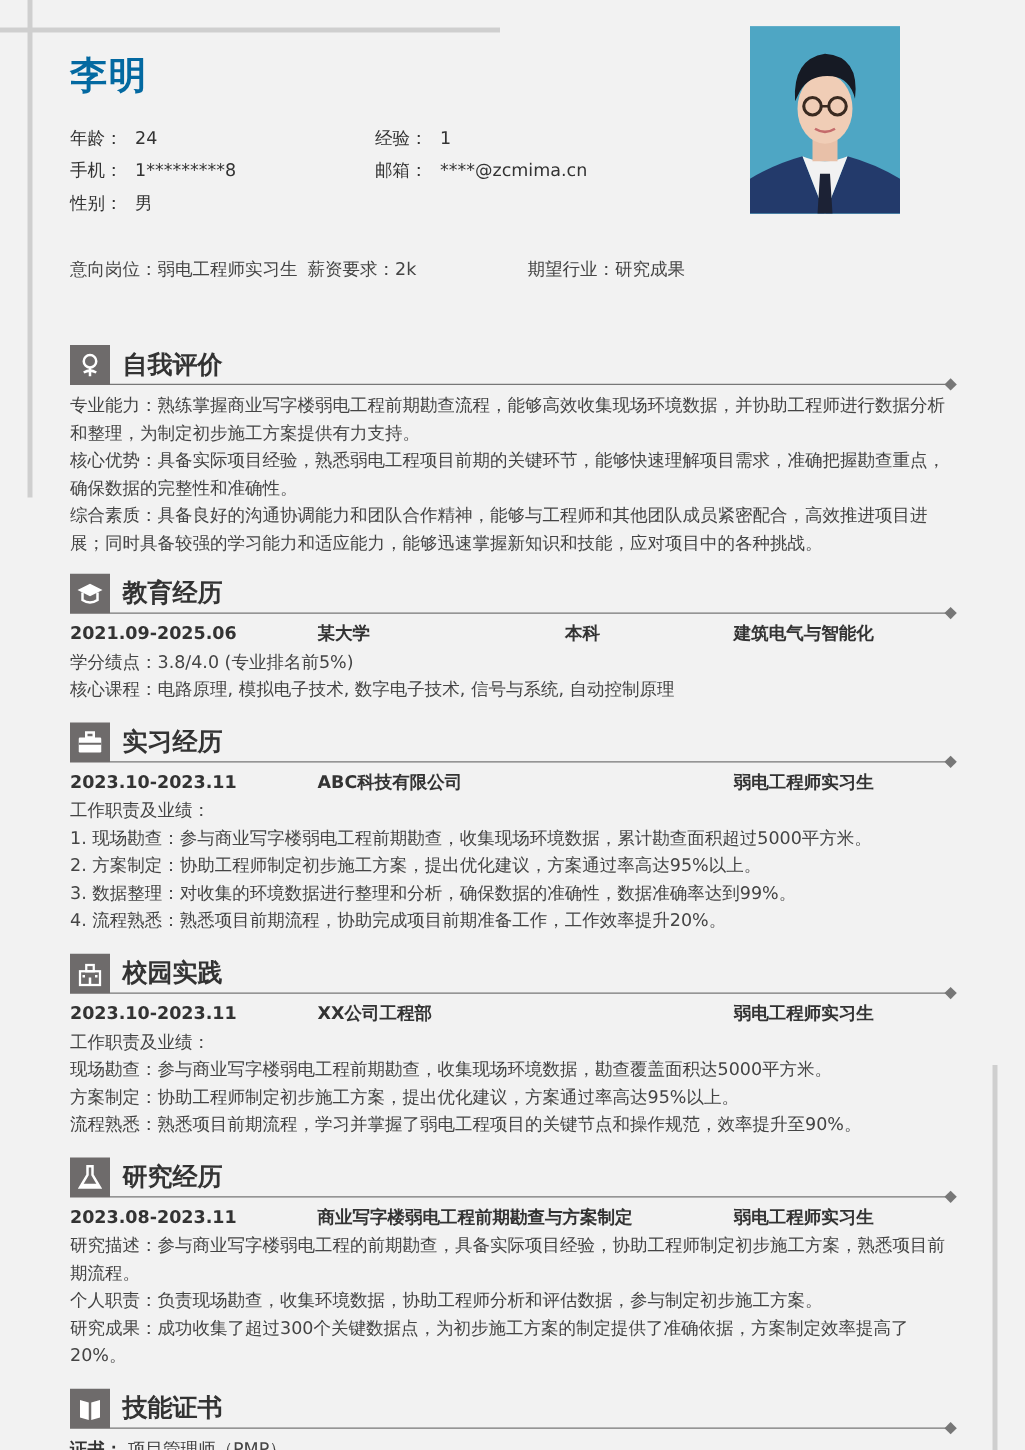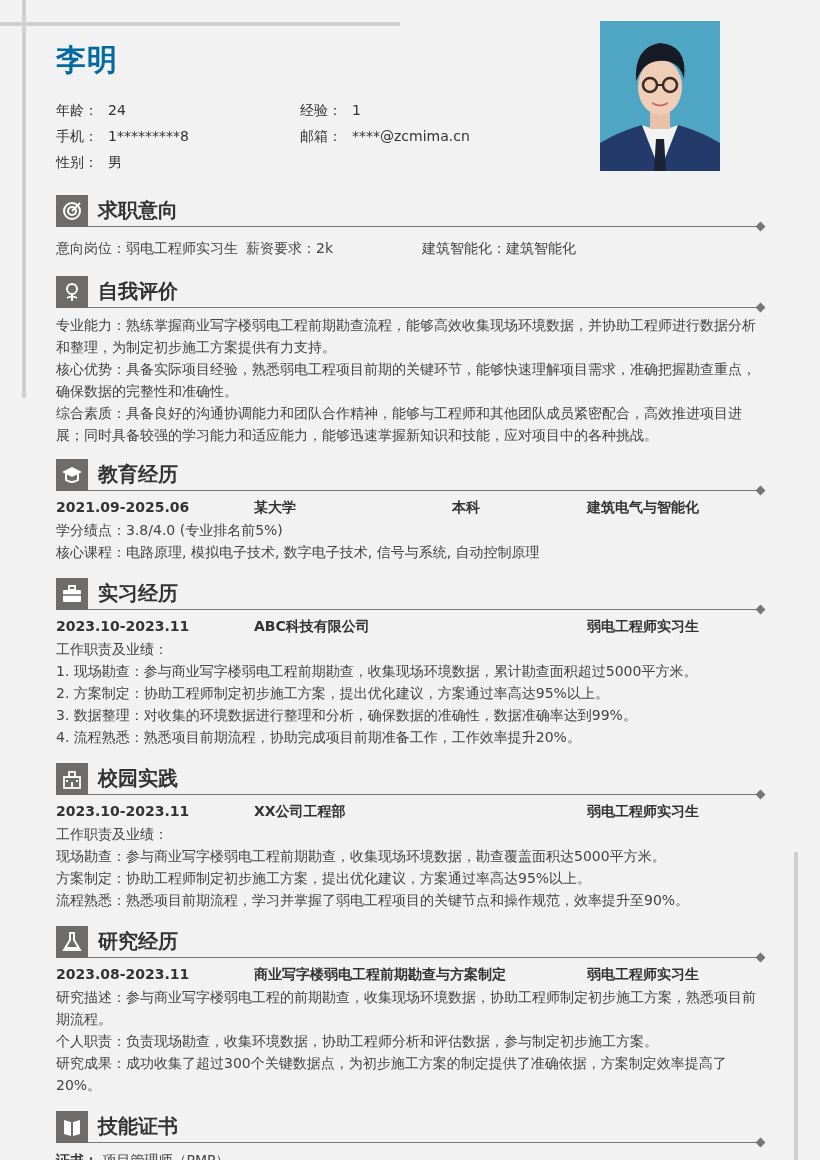--- a/index.html
+++ b/index.html
@@ -54,37 +54,24 @@
     <ellipse cx="60" cy="66" rx="22" ry="28" fill="#f0cdb6"></ellipse>
     <path d="M36 60 Q34 26 60 22 Q88 24 84 58 Q80 42 66 40 Q48 38 40 52 Z" fill="#161a24"></path>
     <circle cx="50" cy="64" r="7" fill="none" stroke="#3a2a20" stroke-width="2.5"></circle>
     <circle cx="70" cy="64" r="7" fill="none" stroke="#3a2a20" stroke-width="2.5"></circle>
     <line x1="57" y1="64" x2="63" y2="64" stroke="#3a2a20" stroke-width="2"></line>
     <path d="M52 82 Q60 87 68 82" fill="none" stroke="#c46b6b" stroke-width="2"></path>
   </svg>
 </div>
 
 <div class="section" style="top:195px;">
-  <div class="sec-head">
-    <div class="sec-icon">
-      <svg width="22" height="22" viewBox="0 0 22 22">
-          <circle cx="11" cy="11" r="8" fill="none" stroke="#fff" stroke-width="2"></circle>
-          <circle cx="11" cy="11" r="4" fill="none" stroke="#fff" stroke-width="2"></circle>
-          <line x1="11" y1="11" x2="19" y2="3" stroke="#fff" stroke-width="2"></line>
-        </svg>
-    </div>
-    <div class="sec-title">求职意向</div>
-    <div class="sec-line">
-        <div class="sec-dot"></div>
-      </div>
-  </div>
   <div class="txt" style="position:relative;height:22px;margin-top:10px;">
     <span style="position:absolute;left:0;">意向岗位：弱电工程师实习生</span>
     <span style="position:absolute;left:190px;">薪资要求：2k</span>
-    <span style="position:absolute;left:366px;">建筑智能化：建筑智能化</span>
+    <span style="position:absolute;left:366px;">期望行业：研究成果</span>
   </div>
 </div>
 
 <div class="section" style="top:276px;">
   <div class="sec-head">
     <div class="sec-icon">
       <svg width="22" height="22" viewBox="0 0 22 22">
           <circle cx="11" cy="8" r="5" fill="none" stroke="#fff" stroke-width="2"></circle>
           <line x1="11" y1="13" x2="11" y2="20" stroke="#fff" stroke-width="2"></line>
           <path d="M6 17 Q11 14 16 17" fill="none" stroke="#fff" stroke-width="2"></path>
@@ -196,21 +183,21 @@
     <div class="sec-line">
         <div class="sec-dot"></div>
       </div>
   </div>
   <div class="row" style="margin-top:4px;">
     <span style="left:0;">2023.08-2023.11</span>
     <span style="left:198px;">商业写字楼弱电工程前期勘查与方案制定</span>
     <span style="left:531px;">弱电工程师实习生</span>
   </div>
   <div class="txt">
-    <div>研究描述：参与商业写字楼弱电工程的前期勘查，收集现场环境数据，协助工程师制定初步施工方案，熟悉项目前期流程。</div>
+    <div>研究描述：参与商业写字楼弱电工程的前期勘查，具备实际项目经验，协助工程师制定初步施工方案，熟悉项目前期流程。</div>
     <div>个人职责：负责现场勘查，收集环境数据，协助工程师分析和评估数据，参与制定初步施工方案。</div>
     <div>研究成果：成功收集了超过300个关键数据点，为初步施工方案的制定提供了准确依据，方案制定效率提高了20%。</div>
   </div>
 </div>
 
 <div class="section" style="top:1111px;">
   <div class="sec-head">
     <div class="sec-icon">
       <svg width="22" height="22" viewBox="0 0 22 22">
           <path d="M3 4 L10 6 L10 20 L3 18 Z M19 4 L12 6 L12 20 L19 18 Z" fill="#fff"></path>

